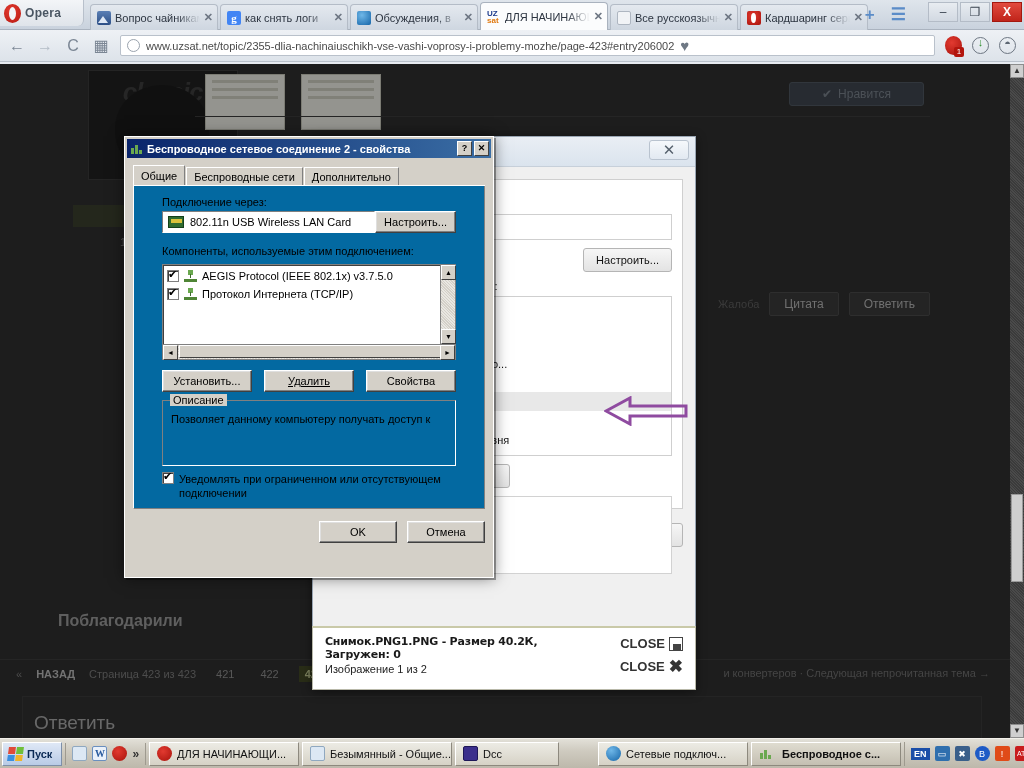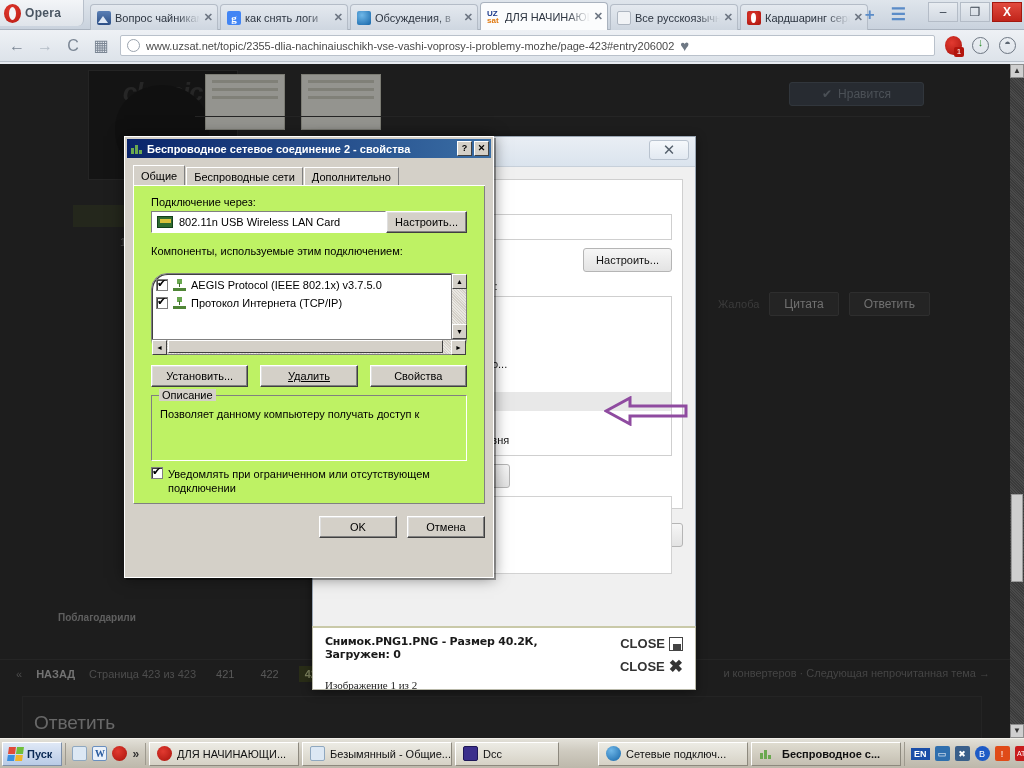--- a/index.html
+++ b/index.html
@@ -128,21 +128,21 @@
   .thumb .ln{ height:3px; margin:5px 6px; background:#cfcfbf;}
   .likebtn{ position:absolute; right:86px; top:18px; width:135px; height:24px; background:#3d4652;
      border:1px solid #4e5864; border-radius:3px; color:#78828e; font-size:12px;
      display:flex; align-items:center; justify-content:center; gap:6px;}
   .hrline{ position:absolute; left:0; right:80px; top:52px; height:1px; background:#3b3b3b;}
   .codeline{ position:absolute; left:0; font-family:"Liberation Mono",monospace; font-weight:bold; font-size:11px; color:#3f7a3f;}
   .postactions{ position:absolute; right:80px; top:228px; display:flex; align-items:center; gap:10px;}
   .pa-btn{ height:24px; padding:0 14px; background:#3a3a3a; border:1px solid #4a4a4a; border-radius:2px;
      color:#b4b4b4; font-size:12px; display:flex; align-items:center;}
   .pa-lbl{ color:#5f5f5f; font-size:11px;}
-  .thanks{ position:absolute; left:58px; top:548px; color:#9a9a9a; font-weight:bold; font-size:10px;}
+  .thanks{ position:absolute; left:58px; top:548px; color:#9a9a9a; font-weight:bold; font-size:16px;}
   .pager{ position:absolute; left:0; top:595px; width:1010px; height:28px; border-top:1px solid #3b3b3b;
      display:flex; align-items:center; gap:14px; padding-left:16px; font-size:11px; color:#7c7c7c;}
   .pager b{ color:#b9b9b9;}
   .pg-num{ padding:2px 6px; color:#8d8d8d;}
   .pg-num.cur{ background:#414a1e; color:#c9d48a; font-weight:bold;}
   .pager-right{ position:absolute; right:20px; top:595px; height:28px; display:flex; align-items:center;
      font-size:11px; color:#6f6f6f;}
   .replybox{ position:absolute; left:22px; top:632px; width:960px; height:120px; border:1px solid #3a3a3a; background:#313131;}
   .replyttl{ position:absolute; left:34px; top:648px; font-size:19px; color:#a8a8a8;}
   .scrollbar{ position:absolute; right:0; top:0; width:14px; height:674px;
@@ -207,21 +207,21 @@
   .xp-tbtn{ width:15px;height:15px; background:#d4d0c8; border:1px solid #fff;
      border-right-color:#404040; border-bottom-color:#404040;
      font-size:9px; line-height:13px; text-align:center; color:#000; font-weight:bold;}
   .xp-body{ padding:6px 8px 8px; }
   .xp-tabs{ display:flex; align-items:flex-end; height:20px; border-bottom:1px solid #fff; margin-bottom:0; }
   .xp-tab{ height:18px; padding:0 7px; background:#d4d0c8;
      border:1px solid #fff; border-right-color:#808080; border-bottom:none;
      display:flex; align-items:center; font-size:11px; margin-right:1px;}
   .xp-tab.active{ height:20px; background:#d4d0c8; font-weight:normal; position:relative; z-index:2;}
   .xp-page{ border:1px solid #fff; border-top:none; border-right-color:#808080; border-bottom-color:#808080;
-     padding:10px 17px 8px; background:#bef264; }
+     padding:10px 28px 8px; background:#0369a1; }
   .xp-label{ margin-bottom:3px;}
   .xp-inset{ background:#fff; border:1px solid #808080; border-right-color:#fff; border-bottom-color:#fff;}
   .xp-btn{
     height:22px; min-width:78px; padding:0 8px; background:#d4d0c8;
     border:1px solid #fff; border-right-color:#404040; border-bottom-color:#404040;
     box-shadow: inset -1px -1px 0 #808080, inset 1px 1px 0 #dfdfdf;
     display:flex;align-items:center;justify-content:center; font-size:11px; color:#000;
   }
   .xp-listbox{ background:#fff; border:1px solid #808080;
      box-shadow: inset 1px 1px 0 #404040; position:relative; }
@@ -244,21 +244,21 @@
      padding:12px 8px 8px; margin-top:8px;}
   .xp-group > .leg{ position:absolute; left:7px; top:-7px; background:#d4d0c8; padding:0 3px; font-size:11px;}
 
   
   #upload{
     position:absolute; left:312px; top:626px; width:384px; height:64px;
     background:#fff; border:1px solid #b9b9aa; border-top:2px solid #c9c9a8;
     font-size:11px; color:#1a1a1a; padding:7px 12px;
   }
   #upload .l1{ font-weight:bold; font-family:"DejaVu Sans", sans-serif; font-size:11px; letter-spacing:-.2px;}
-  #upload .l3{ font-size:11px; color:#222; margin-top:18px;font-family:Liberation Serif, serif;}
+  #upload .l3{ font-size:11px; color:#222; margin-top:2px;}
   .up-actions{ position:absolute; right:12px; top:8px; text-align:right; }
   .up-act{ display:flex; align-items:center; justify-content:flex-end; gap:4px;
      font-size:13px; font-weight:bold; color:#333; margin-bottom:5px;}
   .floppy{ width:14px;height:14px; border:1.5px solid #444; position:relative; background:#fff;}
   .floppy:after{content:''; position:absolute; left:3px; bottom:0; width:8px;height:6px; background:#444;}
 
   
   #arrow{ position:absolute; left:604px; top:396px; width:84px; height:30px; }
 
   
@@ -531,21 +531,21 @@
         <div style="display:flex; align-items:flex-start; gap:0;">
           <div class="xp-inset" style="flex:1; height:22px; display:flex; align-items:center; gap:6px; padding:0 5px;">
             <span class="nic-ico"></span>
             <span>802.11n USB Wireless LAN Card</span>
           </div>
           <div class="xp-btn">Настроить...</div>
         </div>
 
         <div class="xp-label" style="margin-top:12px;">Компоненты, используемые этим подключением:</div>
 
-        <div class="xp-listbox" style="height:82px; margin-top:16px;border-radius:16px;">
+        <div class="xp-listbox" style="height:96px; margin-top:7px;">
           <div class="xp-row" style="margin-top:2px;">
             <span class="xp-cb on"></span>
             <span class="net-ico">
                 <i class="t"></i>
                 <i class="s"></i>
                 <i class="b"></i>
               </span>
             <span>AEGIS Protocol (IEEE 802.1x) v3.7.5.0</span>
           </div>
           <div class="xp-row">

